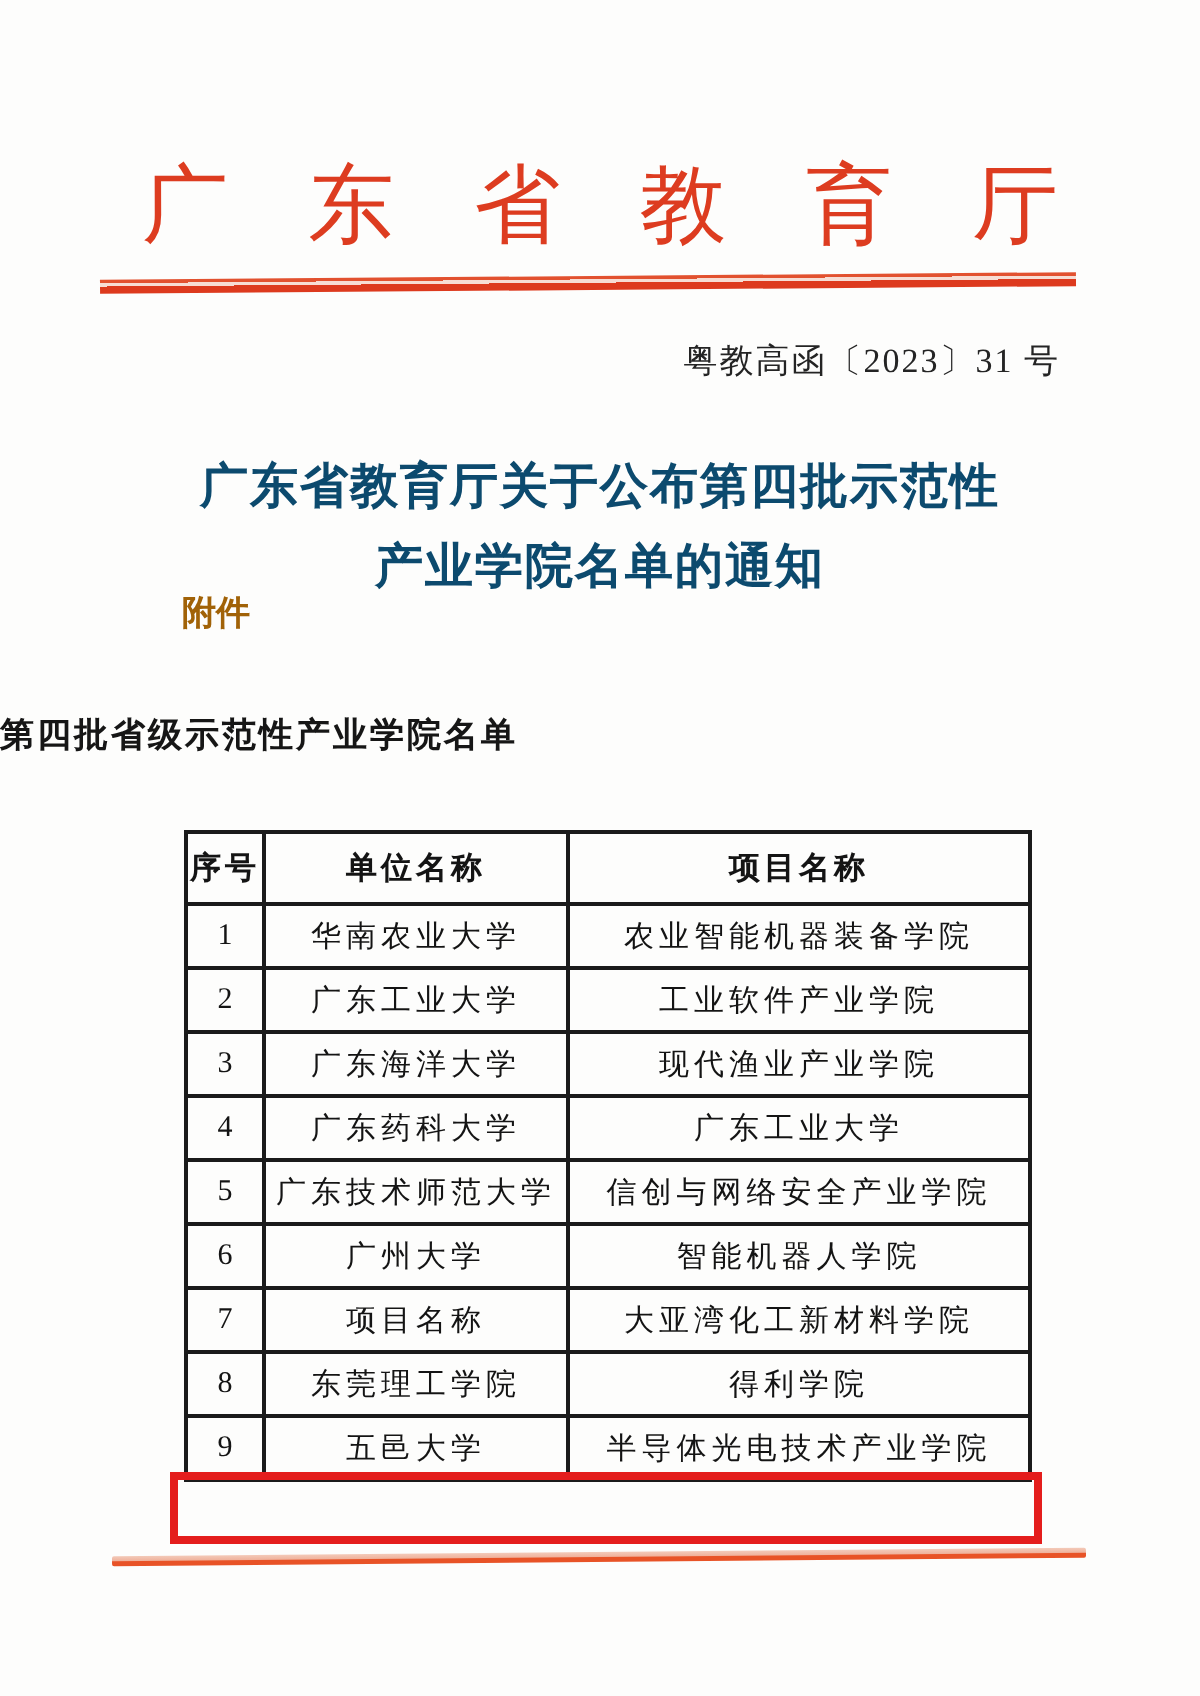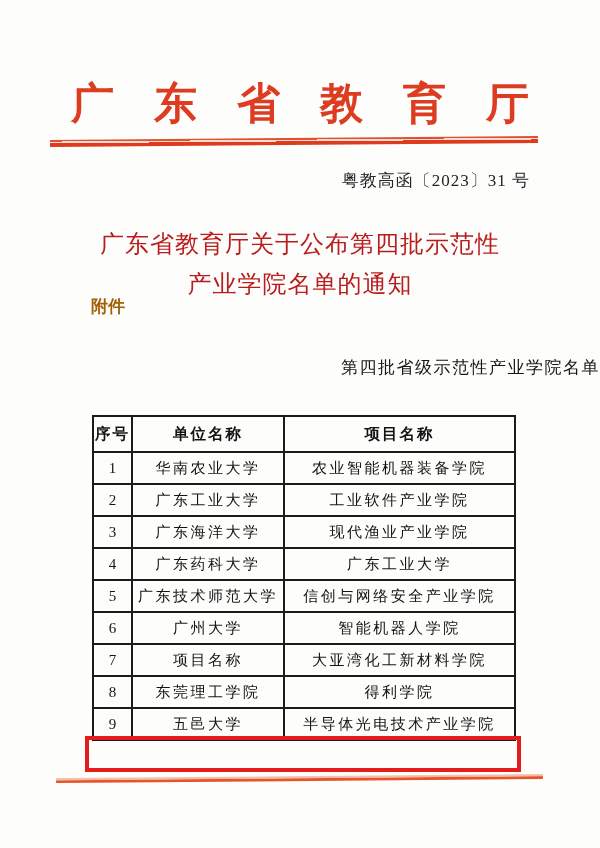--- a/index.html
+++ b/index.html
@@ -18,21 +18,21 @@
   }
 
   
   .letterhead {
     position: absolute;
     top: 80px;
     left: 0;
     width: 100%;
     text-align: center;
     font-family: "Liberation Serif", "DejaVu Serif", serif;
-    font-weight: bold;
+    font-weight: normal;
     font-size: 43px;
     line-height: 48px;
     color: #dd3c20;
     letter-spacing: 40px;
     padding-left: 40px;
     box-sizing: border-box;
     white-space: nowrap;
   }
   .letterhead-rule {
     position: absolute;
@@ -59,46 +59,46 @@
     color: #242424;
   }
 
   
   .notice-title {
     position: absolute;
     top: 224px;
     left: 0;
     width: 100%;
     text-align: center;
-    font-weight: normal;
+    font-weight: bold;
     font-size: 24px;
     line-height: 40px;
-    color: #b91c1c;
+    color: #0c4a6e;
     letter-spacing: 1px;
   }
 
   
   .attachment-label {
     position: absolute;
     top: 295px;
     left: 91px;
     font-family: "Liberation Sans", "DejaVu Sans", sans-serif;
     font-weight: bold;
     font-size: 17px;
     color: #a16207;
   }
 
   
   .table-title {
     position: absolute;
     top: 356px;
     left: 0;
     width: 100%;
-    text-align: right;
-    font-weight: normal;
+    text-align: left;
+    font-weight: bold;
     font-size: 17px;
     letter-spacing: 1.5px;
     color: #161616;
   }
 
   
   .roster-table {
     position: absolute;
     top: 415px;
     left: 92px;

